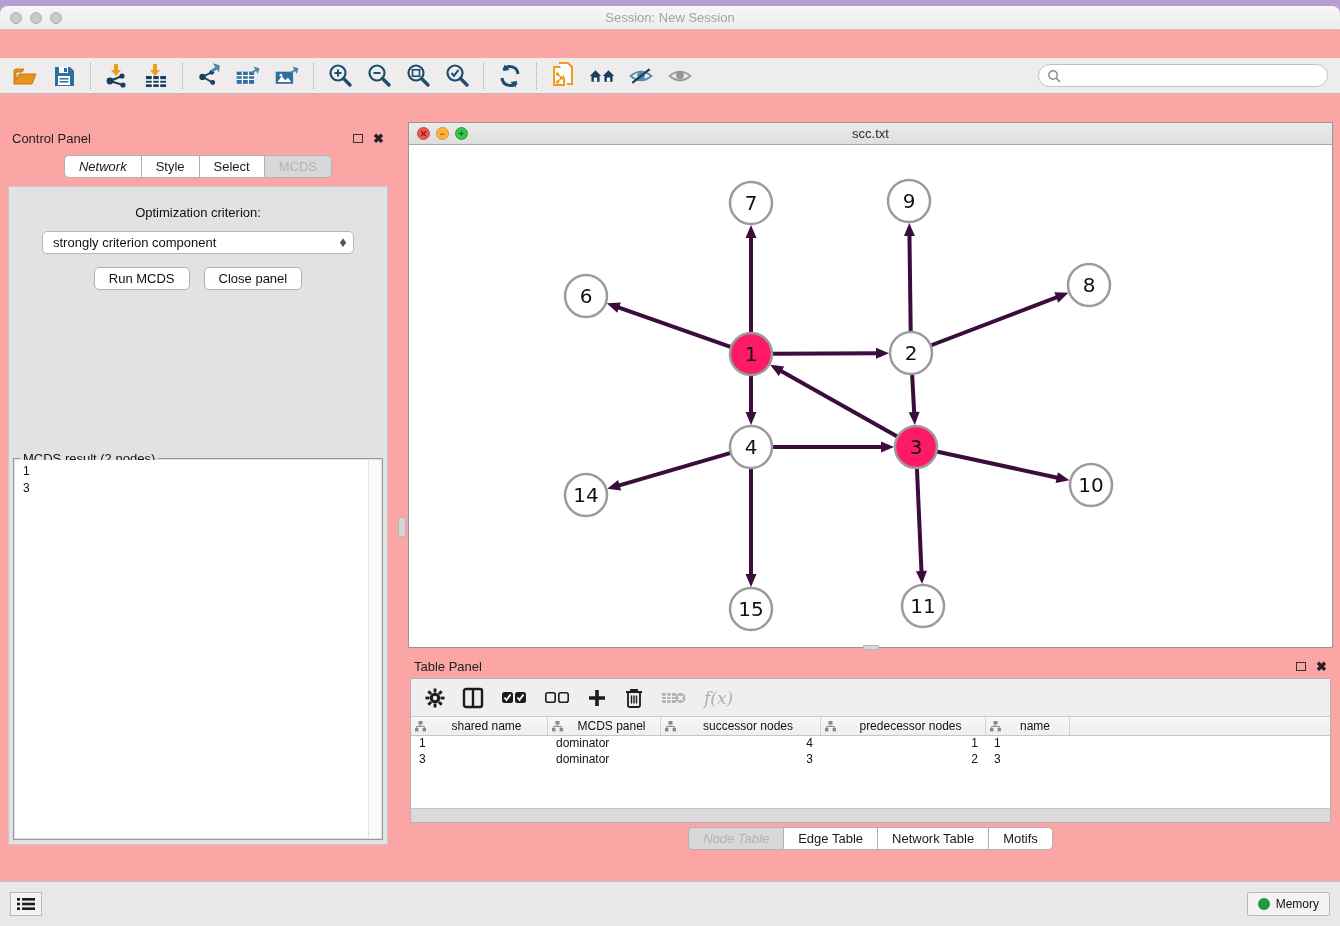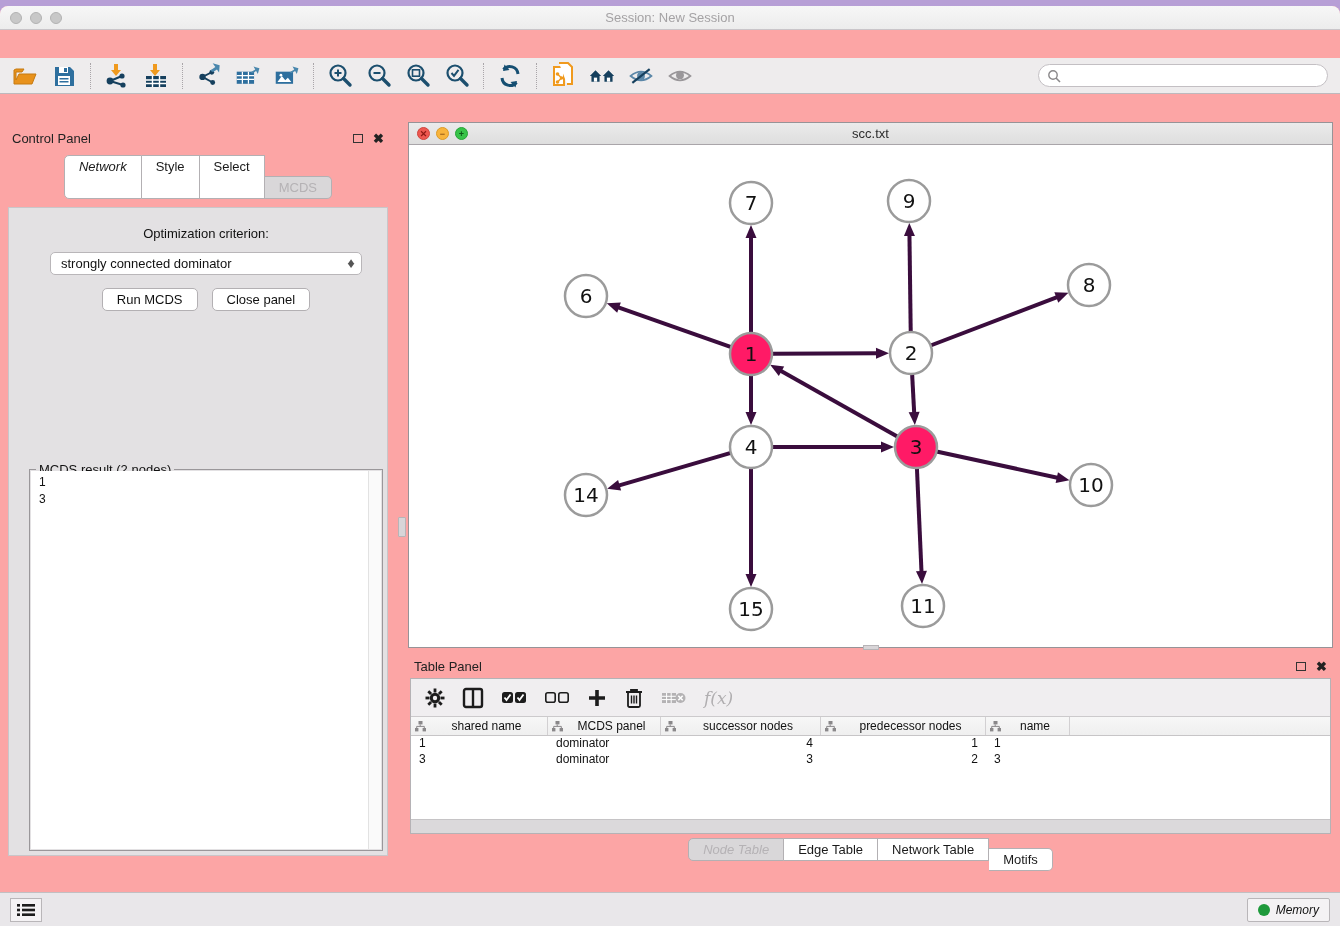--- a/index.html
+++ b/index.html
@@ -33,25 +33,25 @@
   .panel-head { height:24px; display:flex; align-items:center; padding:0 12px; flex:none; }
   .panel-head .ptitle { font-size:13px; color:#222; }
   .panel-head .pbtns { margin-left:auto; display:flex; align-items:center; gap:10px; }
   .float-glyph { width:10px; height:9px; border:1.5px solid #333; display:inline-block; }
   .close-glyph { font-size:13px; font-weight:bold; color:#222; line-height:1; }
 
   .tabs-row { display:flex; justify-content:center; margin:5px 0 0 0; flex:none; }
   .seg { font-size:13px; padding:3px 14px; background:#fff; border:1px solid #b3b0b3; border-left:none;
     color:#1a1a1a; cursor:default; }
   .seg.first { border-left:1px solid #b3b0b3; border-radius:5px 0 0 5px;font-style:italic; }
-  .seg.last { border-radius:0 5px 5px 0;margin-top:21px; }
+  .seg.last { border-radius:0 5px 5px 0; }
   .seg.selected { background:#d9d7d9; color:#b5b2b5; }
 
   .cp-content { flex:1; margin:8px; margin-top:8px; border:1px solid #c9c6c9; background:#e3e1e3;
-    display:flex; flex-direction:column; min-height:0;padding-left:16px; }
+    display:flex; flex-direction:column; min-height:0; }
   .opt-label { text-align:center; font-size:13px; color:#111; margin-top:18px; }
   .select-wrap { margin:11px auto 0 auto; width:312px; height:23px; background:#fff; border:1px solid #b9b6b9;
     border-radius:5px; display:flex; align-items:center; padding:0 6px 0 10px; }
   .select-wrap .sel-text { flex:1; font-size:13px; color:#111; }
   .updown { display:flex; flex-direction:column; align-items:center; line-height:4px; }
   .updown span { font-size:8px; color:#555; transform:scaleX(1.4); }
   .btn-row { display:flex; justify-content:center; gap:14px; margin-top:13px; }
   .mac-btn { font-size:13px; color:#111; background:#fff; border:1px solid #b3b0b3; border-radius:5px;
     padding:3px 14px; }
   .cp-spacer { flex:1; }
@@ -100,22 +100,22 @@
   .thead { display:flex; height:19px; background:linear-gradient(#f7f7f7,#efefef); border-bottom:1px solid #c7c5c7; flex:none; }
   .th { display:flex; align-items:center; font-size:12px; color:#111; border-right:1px solid #d2d0d2; padding:0 4px; gap:4px;justify-content:flex-end; }
   .th .th-label { flex:1; text-align:center; }
   .trow { display:flex; height:16px; flex:none; }
   .td { font-size:12px; color:#111; padding:0 8px; white-space:nowrap; overflow:hidden; }
   .table-fill { flex:1; background:#fff; }
   .tp-strip { height:14px; background:#dbd9db; border-top:1px solid #c6c4c6; flex:none; }
   .tp-tabs { height:30px; display:flex; justify-content:center; align-items:center; flex:none;text-align:right; }
 
   
-  .status-bar { height:34px; background:#e9e7ea; border-top:1px solid #c2bfc2; display:flex; align-items:center;
-    padding:0 10px; flex:none;font-style:italic; }
+  .status-bar { height:45px; background:#e9e7ea; border-top:1px solid #c2bfc2; display:flex; align-items:center;
+    padding:0 10px; flex:none; }
   .list-btn { width:32px; height:24px; background:#f4f2f4; border:1px solid #b9b6b9; display:flex;
     align-items:center; justify-content:center; }
   .mem-btn { margin-left:auto; height:24px; background:#f4f2f4; border:1px solid #b9b6b9; border-radius:2px;
     display:flex; align-items:center; gap:6px; padding:0 10px; font-size:12px; color:#111; }
   .mem-dot { width:12px; height:12px; border-radius:50%; background:#1f9a3c; }
 </style>
 </head>
 <body>
 
 <div class="app-window">
@@ -279,21 +279,21 @@
       </div>
       <div class="tabs-row">
           <span class="seg first">Network</span>
           <span class="seg">Style</span>
           <span class="seg">Select</span>
           <span class="seg last selected">MCDS</span>
         </div>
       <div class="cp-content">
         <div class="opt-label">Optimization criterion:</div>
         <div class="select-wrap">
-          <span class="sel-text">strongly connected dominator</span>
+          <span class="sel-text">strongly criterion component</span>
           <span class="updown">
               <span>▲</span>
               <span>▼</span>
             </span>
         </div>
         <div class="btn-row">
           <button class="mac-btn">Run MCDS</button>
           <button class="mac-btn">Close panel</button>
         </div>
         <div class="cp-spacer"></div>

